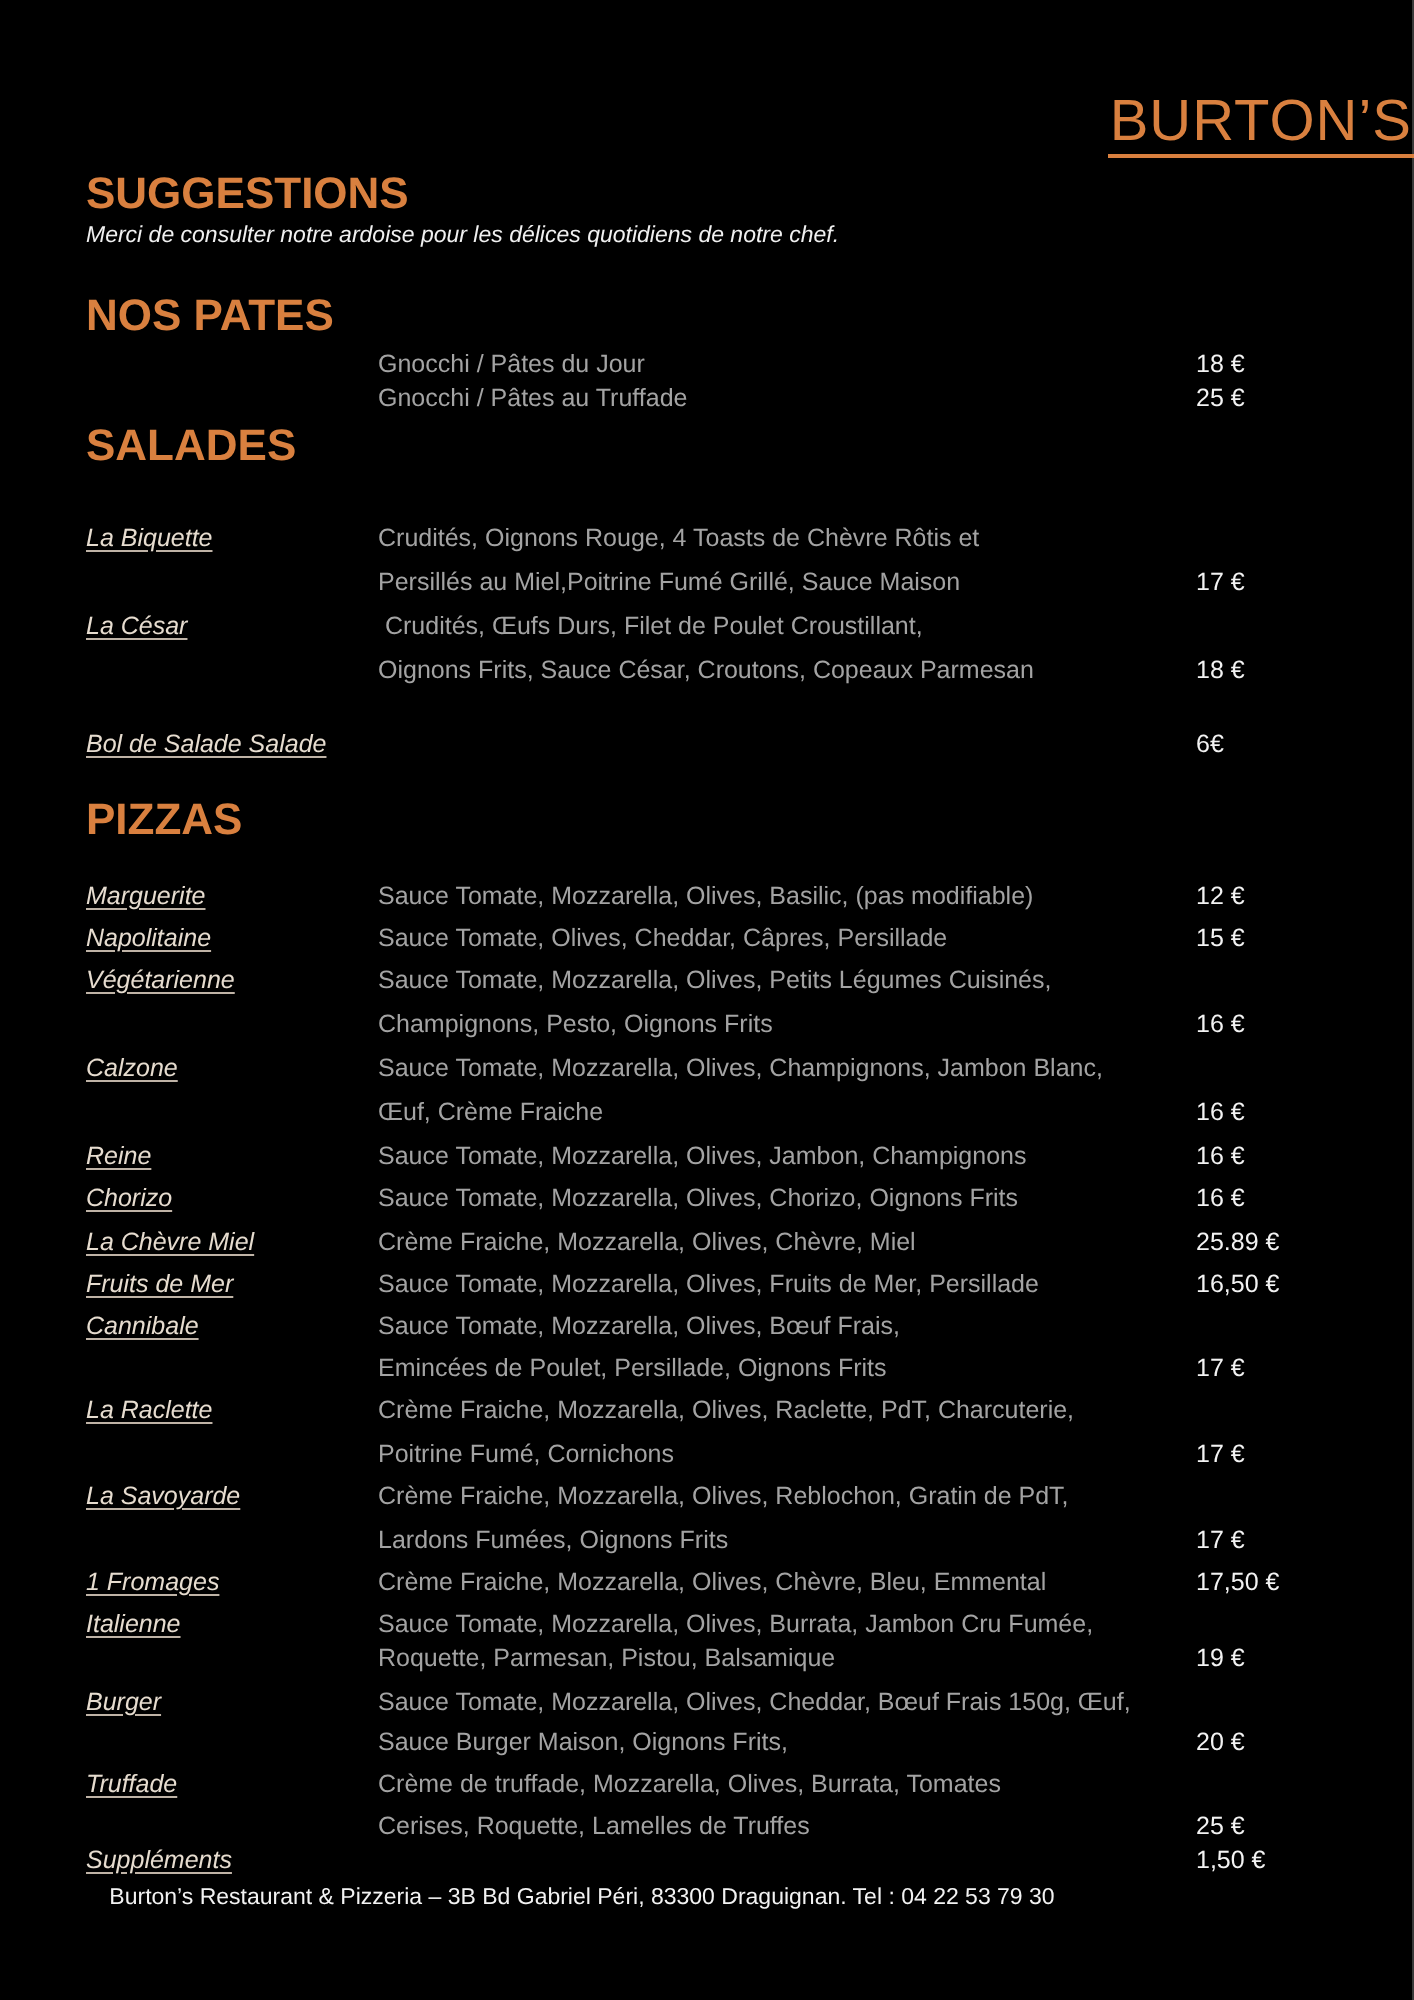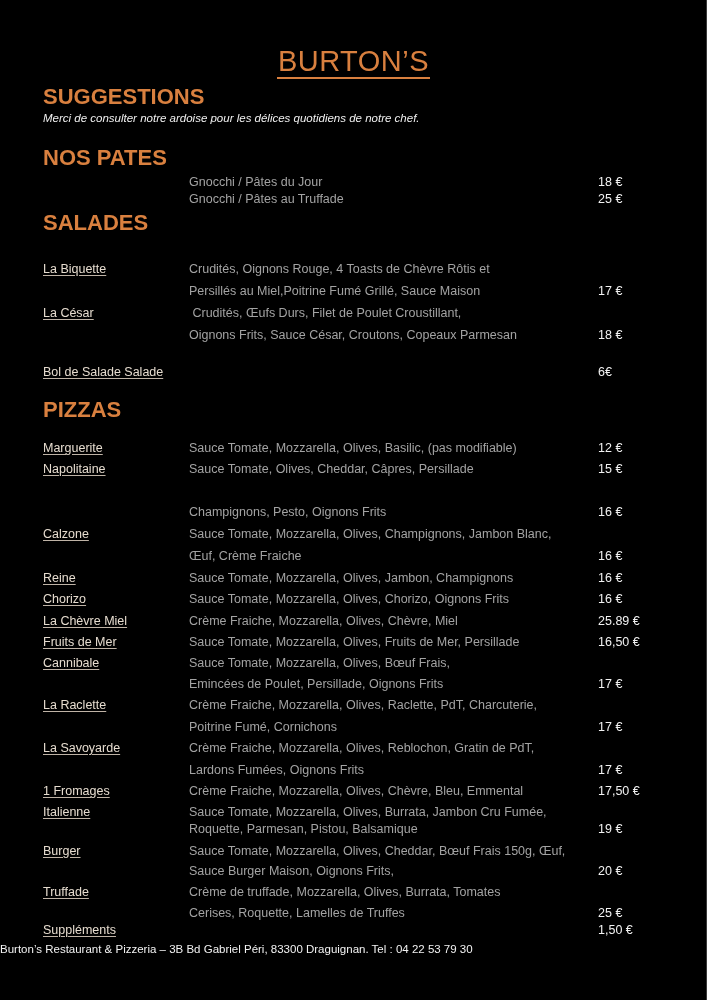--- a/index.html
+++ b/index.html
@@ -1,37 +1,37 @@
 <!DOCTYPE html>
 <html><head>
 <meta charset="utf-8">
 <style>
   html, body { margin: 0; padding: 0; background: #000; }
   body { width: 707px; height: 1000px; position: relative; overflow: hidden; }
   .page { position: absolute; left: 0; top: 0; width: 706px; height: 1000px; background: #000; border-right: 1px solid #3a3a3a; }
   .title {
-    position: absolute; left: 0; width: 707px; top: 45px; text-align: center;
+    position: absolute; left: 0; width: 707px; top: 45px; text-align: right;
     font-family: "Liberation Sans", sans-serif; font-size: 29px; color: #d9803f;
     letter-spacing: 0.5px;
   }
   .title span { border-bottom: 2px solid #d9803f; padding: 0 1px 0px; line-height: 31px; display: inline-block; }
   .heading {
     position: absolute; left: 43px; font-family: "Liberation Sans", sans-serif;
     font-weight: bold; font-size: 22px; color: #d9803f; line-height: 22px;
   }
   .subtitle {
     position: absolute; left: 43px; font-family: Liberation Sans, sans-serif;
     font-style: italic; font-size: 11.5px; color: #f0f0f0; line-height: 14px;
   }
   .row { position: absolute; left: 0; width: 707px; height: 17px; font-family: "Liberation Sans", sans-serif; font-size: 12.5px; line-height: 17px; }
-  .name { position: absolute; left: 43px; color: #e6dccf; text-decoration: underline; text-decoration-color: #bfb3a6; text-underline-offset: 2px; white-space: nowrap; }
+  .name { position: absolute; left: 43px; color: #e6dccf; text-decoration: underline; text-decoration-color: #bfb3a6; text-underline-offset: 2px; white-space: nowrap; font-style: italic; }
   .desc { position: absolute; left: 189px; color: #a3a3a3; white-space: nowrap; }
   .price { position: absolute; left: 598px; color: #f2f2f2; white-space: nowrap; }
   .footer {
-    position: absolute; left: 0; width: 582px; top: 942px; 
+    position: absolute; left: 0; width: 582px; top: 942px; text-align: center;
     font-family: "Liberation Sans", sans-serif; font-size: 11.5px; color: #f2f2f2; line-height: 15px;
   }
 </style>
 </head>
 <body>
 
 <div class="page">
 
   <div class="title"><span>BURTON’S</span></div>
 
@@ -80,20 +80,24 @@
     <span class="desc">Sauce Tomate, Mozzarella, Olives, Basilic, (pas modifiable)</span>
     <span class="price">12 €</span>
   </div>
 
   <div class="row" style="top:461px">
     <span class="name">Napolitaine</span>
     <span class="desc">Sauce Tomate, Olives, Cheddar, Câpres, Persillade</span>
     <span class="price">15 €</span>
   </div>
 
+  <div class="row" style="top:482px">
+    <span class="name">Végétarienne</span>
+    <span class="desc">Sauce Tomate, Mozzarella, Olives, Petits Légumes Cuisinés,</span>
+  </div>
   <div class="row" style="top:504px">
     <span class="desc">Champignons, Pesto, Oignons Frits</span>
     <span class="price">16 €</span>
   </div>
 
   <div class="row" style="top:526px">
     <span class="name">Calzone</span>
     <span class="desc">Sauce Tomate, Mozzarella, Olives, Champignons, Jambon Blanc,</span>
   </div>
   <div class="row" style="top:548px">

